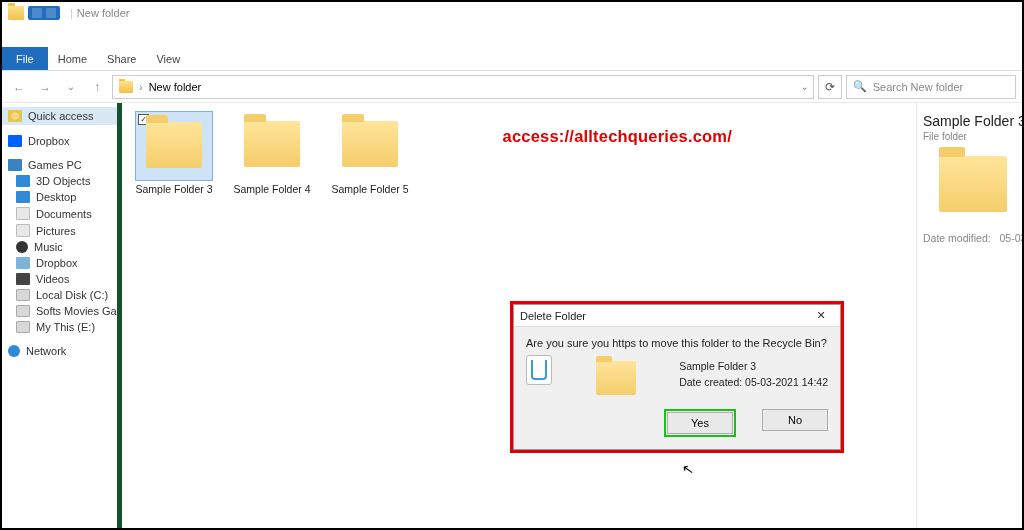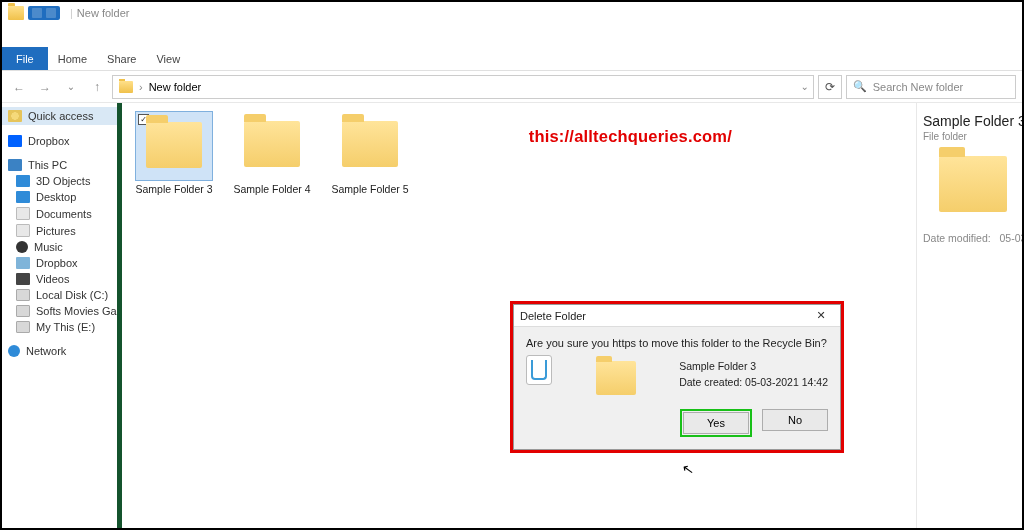--- a/index.html
+++ b/index.html
@@ -80,21 +80,21 @@
   .dlg-frame { position:absolute; left:388px; top:198px; width:334px; border:3px solid #e20000; }
   .dlg { background:#f0f0f0; border:1px solid #999; font-size:11px; color:#222; }
   .dlg-title { height:22px; background:#fff; border-bottom:1px solid #ddd; display:flex; align-items:center; padding:0 6px; font-size:11px;}
   .dlg-title .x { margin-left:auto; width:26px; text-align:center; color:#333; }
   .dlg-body { padding:10px 12px 6px; }
   .dlg-q { margin-bottom:8px; }
   .dlg-info { display:flex; gap:10px; align-items:flex-start; }
   .recycle-icon { width:26px; height:30px; background:#fff; border:1px solid #bbb; border-radius:3px; position:relative; flex:none; margin-top:-2px;}
   .recycle-icon::after { content:""; position:absolute; inset:4px; border:2px solid #3a9bd8; border-top:none; border-radius:0 0 4px 4px; }
   .dlg-info .meta { font-size:10.5px; line-height:1.5; padding-top:2px; }
-  .dlg-actions { display:flex; justify-content:flex-end; gap:10px; padding:8px 12px 12px; }
+  .dlg-actions { display:flex; justify-content:flex-end; gap:26px; padding:8px 12px 12px; }
   .dlg-actions button { width:66px; height:22px; font-size:11px; background:#e9e9e9; border:1px solid #adadad; }
   .dlg-actions .yes-wrap { border:2px solid #18c018; padding:1px; }
   .cursor { position:absolute; left:560px; top:358px; font-size:14px; color:#000; transform:rotate(-10deg); pointer-events:none; }
 </style>
 </head>
 <body>
 
 <div class="titlebar">
   <div class="folder-mini"></div>
   <div class="qat">
@@ -138,21 +138,21 @@
       <span>Quick access</span>
     </div>
     <div class="spacer"></div>
     <div class="item top">
         <div class="sb-icon ic-dropbox"></div>
         <span>Dropbox</span>
       </div>
     <div class="spacer"></div>
     <div class="item top">
         <div class="sb-icon ic-pc"></div>
-        <span>This PC</span>
+        <span>Games PC</span>
       </div>
     <div class="item">
         <div class="sb-icon ic-3d"></div>
         <span>3D Objects</span>
       </div>
     <div class="item">
         <div class="sb-icon ic-desktop"></div>
         <span>Desktop</span>
       </div>
     <div class="item">
@@ -188,21 +188,21 @@
         <span>My This (E:)</span>
       </div>
     <div class="spacer"></div>
     <div class="item top">
         <div class="sb-icon ic-net"></div>
         <span>Network</span>
       </div>
   </div>
 
   <div class="content">
-    <div class="watermark">this://alltechqueries.com/</div>
+    <div class="watermark">access://alltechqueries.com/</div>
     <div class="folders">
       <div class="folder-item selected">
         <div class="thumb-wrap">
           <div class="check">✓</div>
           <div class="folder-icon"></div>
         </div>
         <div>Sample Folder 3</div>
       </div>
       <div class="folder-item">
         <div class="thumb-wrap">

